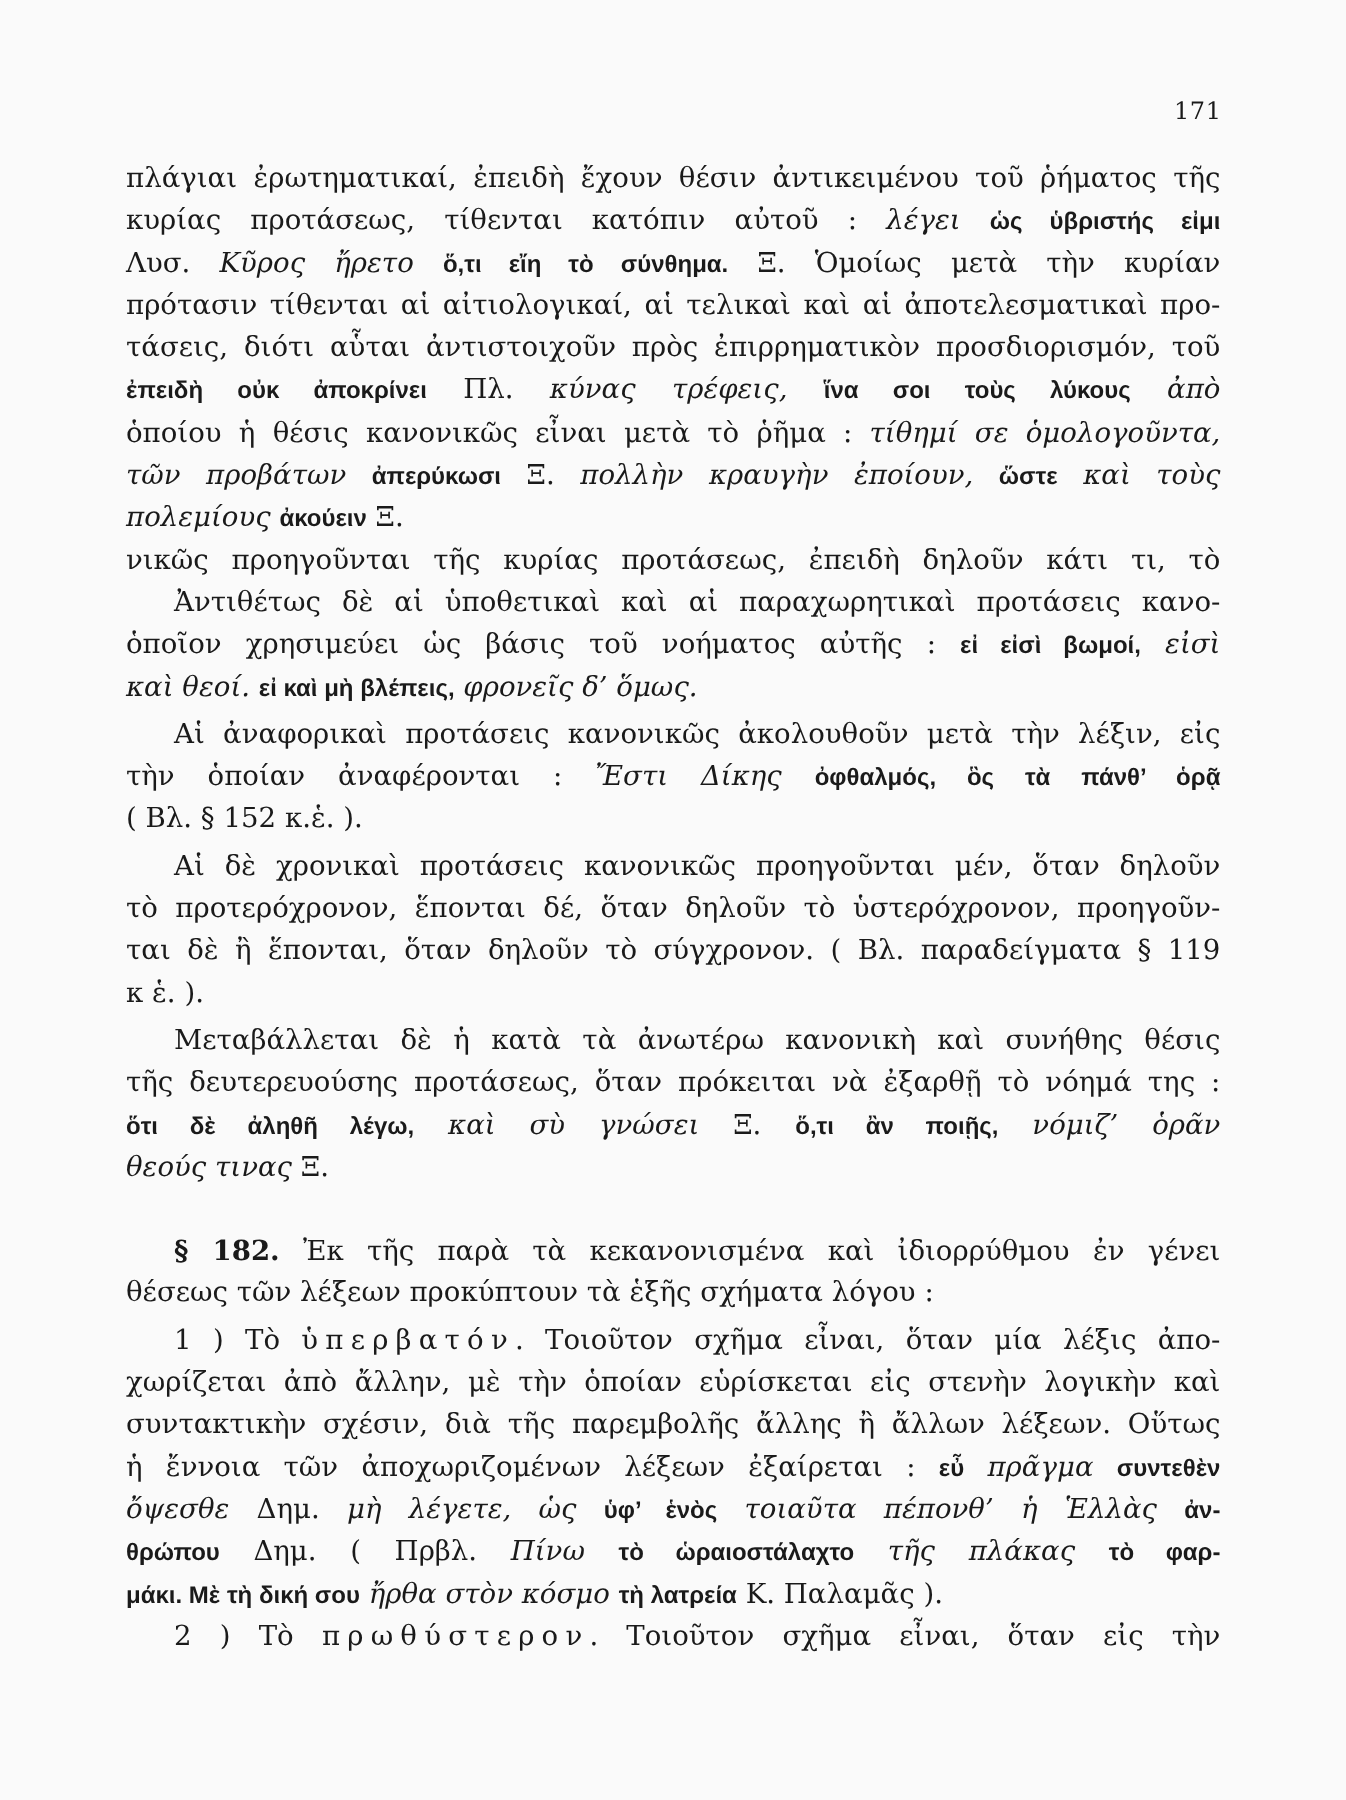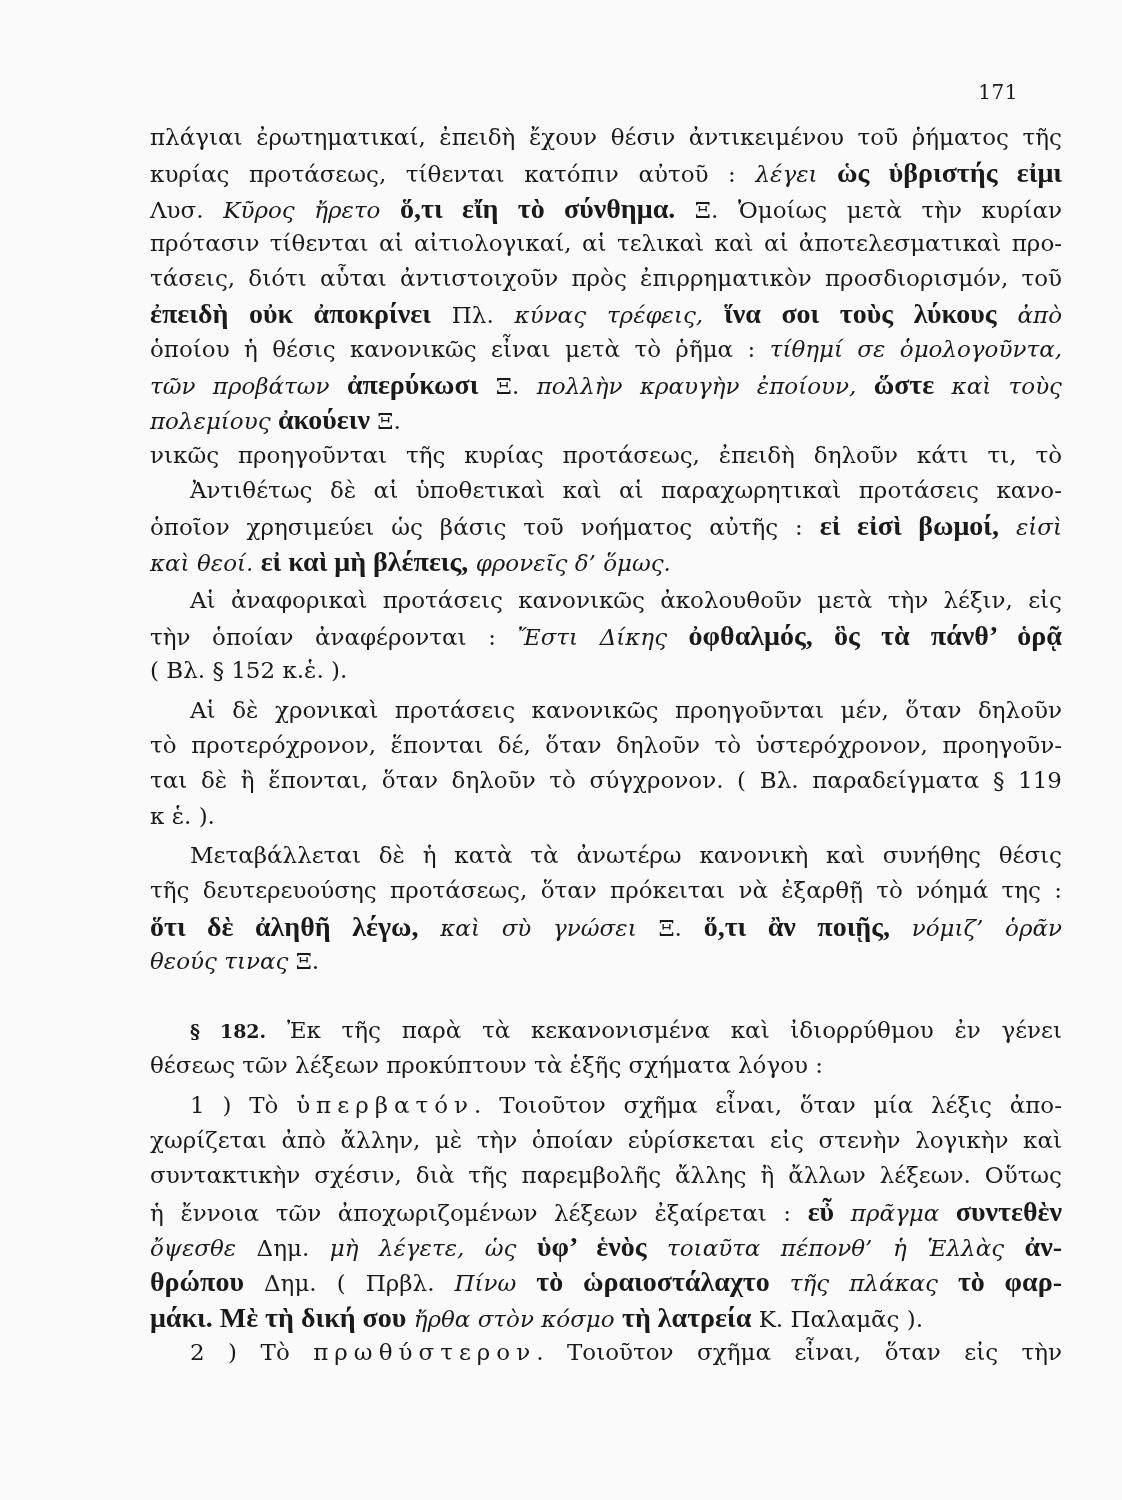--- a/index.html
+++ b/index.html
@@ -6,31 +6,31 @@
   body {
     width: 1122px; height: 1500px; background: #fafafa;
     position: relative; overflow: hidden;
     font-family: "DejaVu Serif", serif; color: #1a1a1a;
   }
   .page-number {
     position: absolute; top: 80px; right: 104px;
     font-size: 20px; letter-spacing: 0.5px;
   }
   .text-block {
-    position: absolute; left: 105px; width: 912px; top: 120px;
-    font-size: 23px; line-height: 35.3px; margin-left: 45px;
+    position: absolute; left: 105px; width: 912px; top: 132px;
+    font-size: 23px; line-height: 35.3px;
   }
   .line { display: block; white-space: nowrap; text-align: justify; text-align-last: justify; height: 35.3px; }
   .line.last { text-align-last: left; }
   .indent { padding-left: 40px; }
   .gap { height: 4px; display: block; }
   .gap-lg { height: 34px; display: block; }
   i { font-style: italic; }
-  b { font-family: Liberation Serif, serif; font-weight: bold; font-size: 28px; }
-  .sec { font-family: "DejaVu Serif", serif; font-weight: bold; font-size: 19px; }
+  b { font-family: Liberation Sans, sans-serif; font-weight: bold; font-size: 20px; }
+  .sec { font-family: "DejaVu Serif", serif; font-weight: bold; font-size: 23px; }
   .sp { letter-spacing: 6px; }
 </style>
 </head>
 <body>
 
 <div class="page-number">171</div>
 <div class="text-block" id="text-block">
     <span class="line"><span>πλάγιαι ἐρωτηματικαί, ἐπειδὴ ἔχουν θέσιν ἀντικειμένου τοῦ ῥήματος τῆς</span></span>
     <span class="line"><span>κυρίας προτάσεως, τίθενται κατόπιν αὐτοῦ : </span><i>λέγει </i><b>ὡς ὑβριστής εἰμι</b></span>
     <span class="line"><span>Λυσ. </span><i>Κῦρος ἤρετο </i><b>ὅ,τι εἴη τὸ σύνθημα.</b><span> Ξ. Ὁμοίως μετὰ τὴν κυρίαν</span></span>

